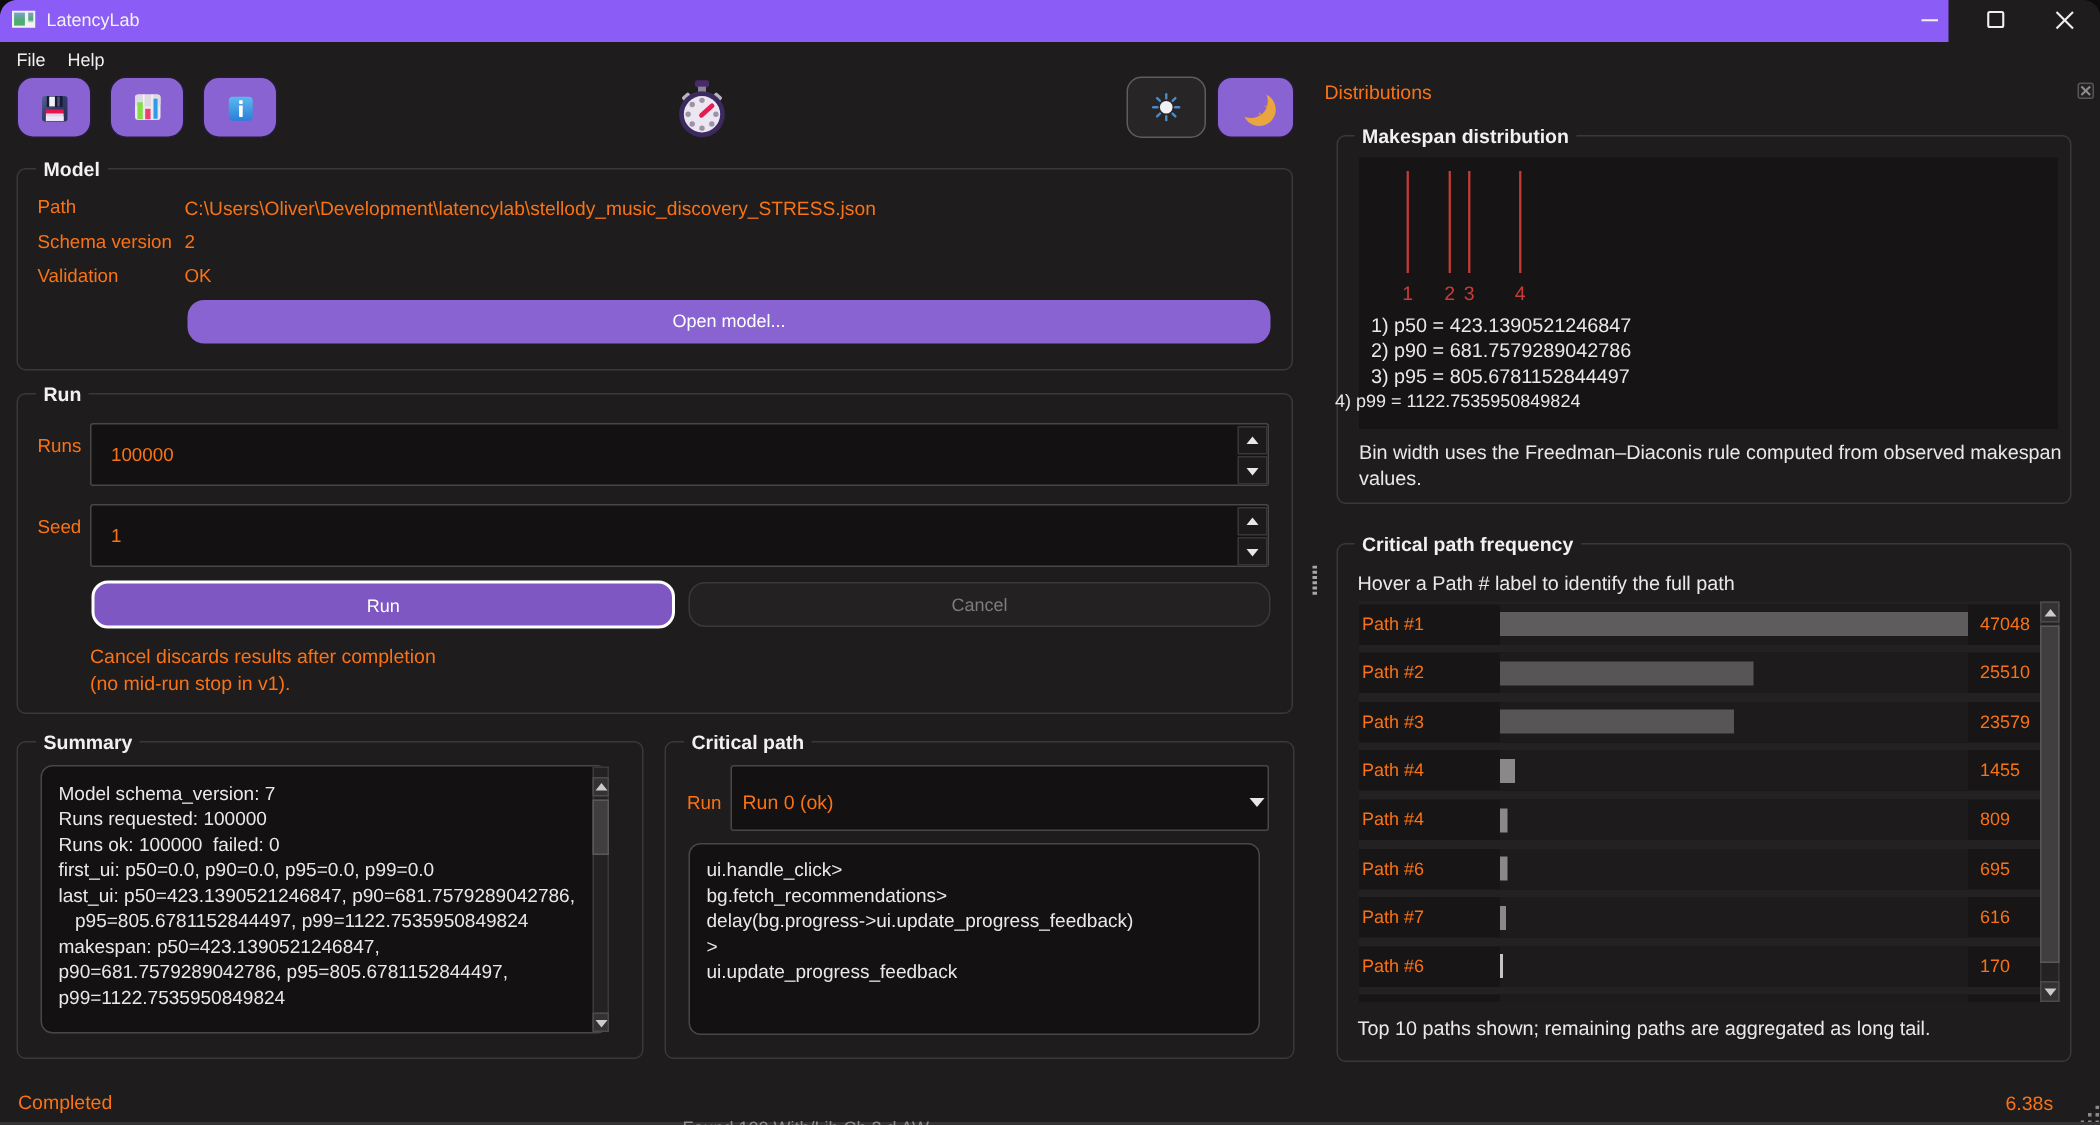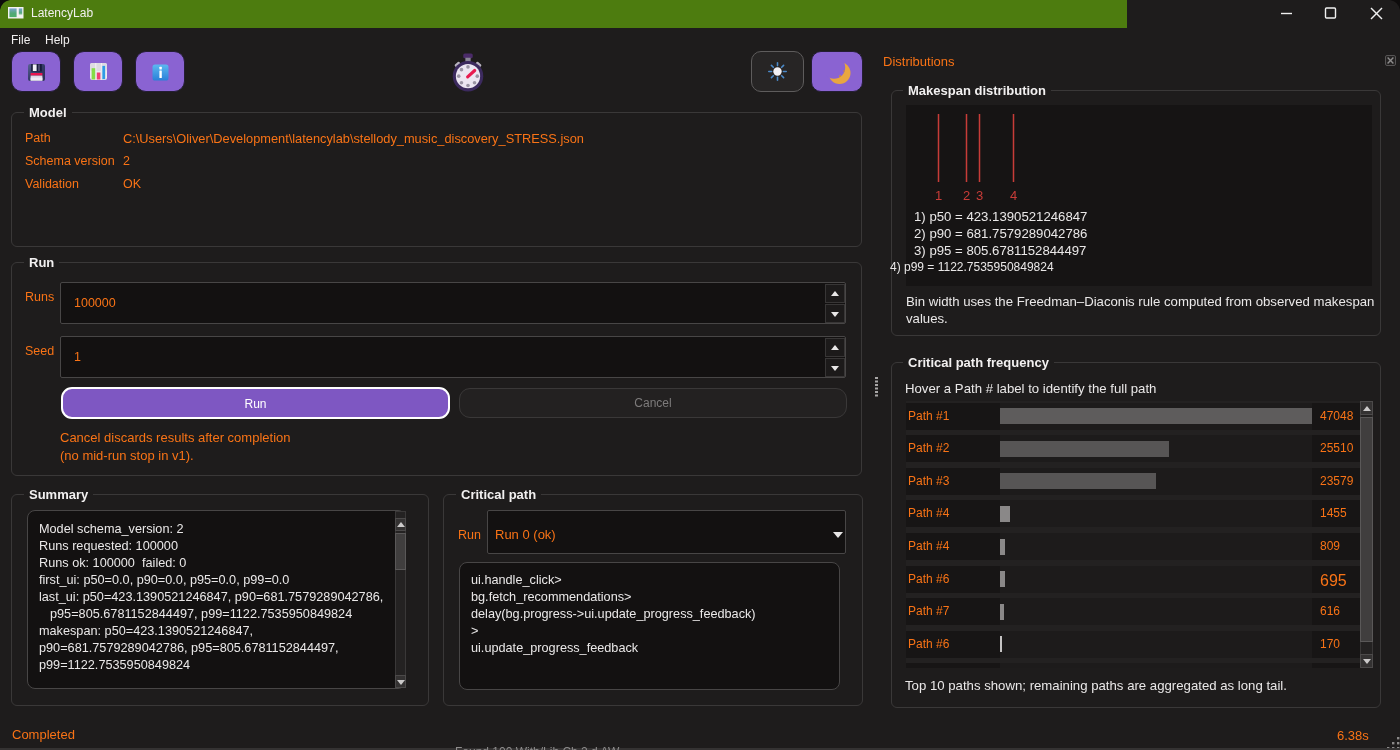--- a/index.html
+++ b/index.html
@@ -1,20 +1,20 @@
 <!DOCTYPE html>
 <html><head>
 <meta charset="utf-8">
 <style>
 * { margin:0; padding:0; box-sizing:border-box; }
 html,body { width:1400px; height:750px; overflow:hidden; background:#1e1c1c; font-family:"Liberation Sans", sans-serif; }
 .abs { position:absolute; }
 #win { position:relative; width:1400px; height:750px; background:#1e1c1c; color:#eceaea; }
 
-#titlebar { position:absolute; left:0; top:0; width:1127px; height:28px; background:#4d7c0f; }
+#titlebar { position:absolute; left:0; top:0; width:1299px; height:28px; background:#8b5cf6; }
 #apptitle { position:absolute; left:31px; top:6px; font-size:12px; color:#f2f0f0; }
 
 .menu { position:absolute; top:33px; font-size:12px; color:#f0eeee; }
 
 .group { position:absolute; border:1px solid #3a3838; border-radius:6px; }
 .gtitle { position:absolute; top:-8px; font-size:13px; font-weight:bold; color:#f2f0f0; background:#1e1c1c; padding:0 5px; white-space:nowrap; }
 .lbl { position:absolute; font-size:12.5px; color:#f97316; white-space:nowrap; }
 .btn-purple { position:absolute; background:#8a63d2; border-radius:11px; font-size:12px; color:#fff; text-align:center; }
 .field { position:absolute; background:#131111; border:1px solid #484646; border-radius:8px; }
 .spin-btn { position:absolute; background:#1c1a1a; border:1px solid #383636; }
@@ -156,20 +156,21 @@
 
   <div class="group" style="left:11px; top:112px; width:851px; height:135px;padding-left:22px;">
     <span class="gtitle" style="left:12px;">Model</span>
   </div>
   <div class="lbl" style="left:25px; top:131px;">Path</div>
   <div class="lbl" style="left:123px; top:131px; font-size:12.8px;">C:\Users\Oliver\Development\latencylab\stellody_music_discovery_STRESS.json</div>
   <div class="lbl" style="left:25px; top:154px;">Schema version</div>
   <div class="lbl" style="left:123px; top:154px;">2</div>
   <div class="lbl" style="left:25px; top:177px;">Validation</div>
   <div class="lbl" style="left:123px; top:177px;">OK</div>
+  <div class="btn-purple" style="left:125px; top:200px; width:722px; height:29px; line-height:29px;">Open model...</div>
 
   <div class="group" style="left:11px; top:262px; width:851px; height:214px;">
     <span class="gtitle" style="left:12px;">Run</span>
   </div>
   <div class="lbl" style="left:25px; top:290px;">Runs</div>
   <div class="field" style="left:60px; top:282px; width:786px; height:42px; border-radius:2px;"></div>
   <div class="lbl" style="left:74px; top:296px;">100000</div>
   <div class="spin-btn" style="left:825px; top:284px; width:20px; height:19px;">
       <span class="arrow-up" style="left:5px; top:6px;"></span>
     </div>
@@ -187,21 +188,21 @@
     </div>
   <div class="btn-purple" style="left:61px; top:387px; width:389px; height:32px; line-height:30px; border:2px solid #fff; background:#7e57c2;">Run</div>
   <div class="abs" style="left:459px; top:388px; width:388px; height:30px; background:#232121; border:1px solid #3a3838; border-radius:11px; font-size:12px; color:#7d7b7b; text-align:center; line-height:28px;">Cancel</div>
   <div class="lbl" style="left:60px; top:430px; font-size:13px;">Cancel discards results after completion</div>
   <div class="lbl" style="left:60px; top:448px; font-size:13px;">(no mid-run stop in v1).</div>
 
   <div class="group" style="left:11px; top:494px; width:418px; height:212px;">
     <span class="gtitle" style="left:12px;">Summary</span>
   </div>
   <div class="field" style="left:27px; top:510px; width:379px; height:179px;"></div>
-  <div class="mono-line" style="left:39px; top:522px;">Model schema_version: 2</div>
+  <div class="mono-line" style="left:39px; top:522px;">Model schema_version: 7</div>
   <div class="mono-line" style="left:39px; top:539px;">Runs requested: 100000</div>
   <div class="mono-line" style="left:39px; top:556px;">Runs ok: 100000&nbsp;&nbsp;failed: 0</div>
   <div class="mono-line" style="left:39px; top:573px;">first_ui: p50=0.0, p90=0.0, p95=0.0, p99=0.0</div>
   <div class="mono-line" style="left:39px; top:590px;">last_ui: p50=423.1390521246847, p90=681.7579289042786,</div>
   <div class="mono-line" style="left:50px; top:607px;">p95=805.6781152844497, p99=1122.7535950849824</div>
   <div class="mono-line" style="left:39px; top:624px;">makespan: p50=423.1390521246847,</div>
   <div class="mono-line" style="left:39px; top:641px;">p90=681.7579289042786, p95=805.6781152844497,</div>
   <div class="mono-line" style="left:39px; top:658px;">p99=1122.7535950849824</div>
 
   <div class="sb" style="left:395px; top:511px; width:11px; height:177px;"></div>
@@ -300,21 +301,21 @@
   <div class="lbl" style="left:1320px; top:506.4px; font-size:12px;">1455</div>
   <div class="abs" style="left:906px; top:533.0px; width:454px; height:27px; background:#171515;"></div>
   <div class="row-track" style="left:1000px; top:533.0px; width:312px; height:27px;"></div>
   <div class="row-bar" style="left:1000px; top:538.5px; width:5px; height:16px; background:#8a8888;"></div>
   <div class="lbl" style="left:908px; top:539.0px; font-size:12px;">Path #4</div>
   <div class="lbl" style="left:1320px; top:539.0px; font-size:12px;">809</div>
   <div class="abs" style="left:906px; top:565.6px; width:454px; height:27px; background:#171515;"></div>
   <div class="row-track" style="left:1000px; top:565.6px; width:312px; height:27px;"></div>
   <div class="row-bar" style="left:1000px; top:571.1px; width:5px; height:16px; background:#8a8888;"></div>
   <div class="lbl" style="left:908px; top:571.6px; font-size:12px;">Path #6</div>
-  <div class="lbl" style="left:1320px; top:571.6px; font-size:16px;">695</div>
+  <div class="lbl" style="left:1320px; top:571.6px; font-size:12px;">695</div>
   <div class="abs" style="left:906px; top:598.2px; width:454px; height:27px; background:#171515;"></div>
   <div class="row-track" style="left:1000px; top:598.2px; width:312px; height:27px;"></div>
   <div class="row-bar" style="left:1000px; top:603.7px; width:4px; height:16px; background:#8a8888;"></div>
   <div class="lbl" style="left:908px; top:604.2px; font-size:12px;">Path #7</div>
   <div class="lbl" style="left:1320px; top:604.2px; font-size:12px;">616</div>
   <div class="abs" style="left:906px; top:630.8px; width:454px; height:27px; background:#171515;"></div>
   <div class="row-track" style="left:1000px; top:630.8px; width:312px; height:27px;"></div>
   <div class="row-bar" style="left:1000px; top:636.3px; width:2px; height:16px; background:#c6c4c4;"></div>
   <div class="lbl" style="left:908px; top:636.8px; font-size:12px;">Path #6</div>
   <div class="lbl" style="left:1320px; top:636.8px; font-size:12px;">170</div>

